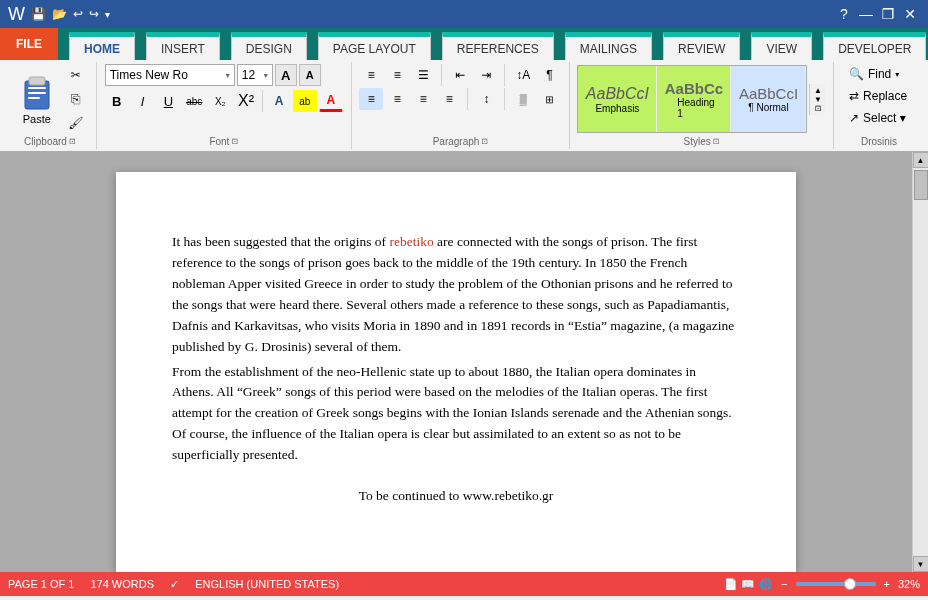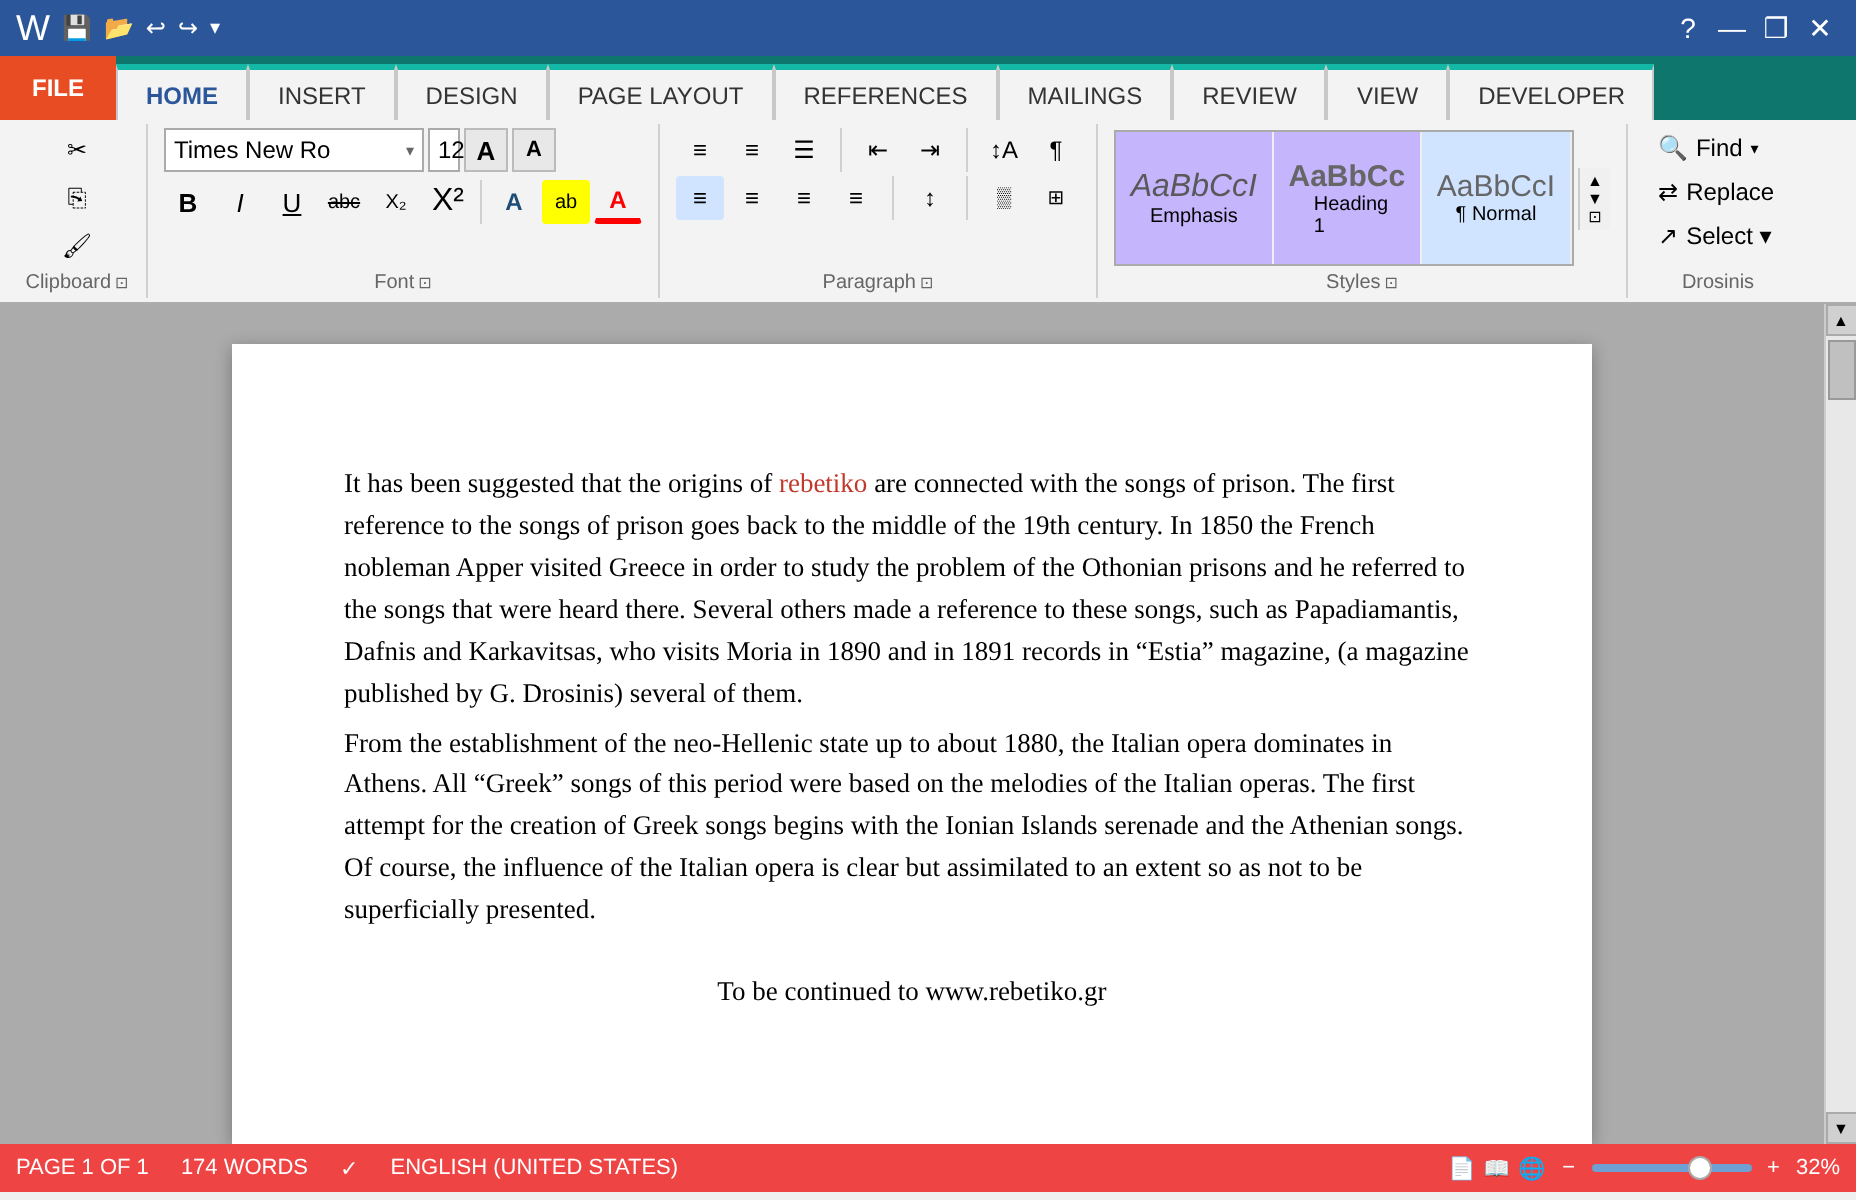--- a/index.html
+++ b/index.html
@@ -45,24 +45,24 @@
     }
     .ribbon-tab {
       background: #f3f3f3;
       color: #333;
       padding: 6px 14px;
       font-size: 12px;
       height: 28px;
       display: flex;
       align-items: center;
       cursor: pointer;
-      border-top: 3px solid #14b8a6;
+      border-top: 5px solid #14b8a6;
       border-left: 1px solid #c8c8c8;
       border-right: 1px solid #c8c8c8;
-      margin-left: 0;
+      margin-left: 11px;
     }
     .ribbon-tab.active {
       background: #f3f3f3;
       font-weight: bold;
       color: #2b579a;
     }
 
     
     .ribbon-content {
       background: #f3f3f3;
@@ -135,21 +135,21 @@
       background: white;
       display: flex;
       align-items: center;
       justify-content: space-between;
       cursor: pointer;
     }
     .font-size-box {
       border: 1px solid #aaa;
       padding: 2px 4px;
       font-size: 12px;
-      width: 16px;
+      width: 36px;
       height: 22px;
       background: white;
       display: flex;
       align-items: center;
       justify-content: space-between;
     }
     .font-row2 {
       display: flex;
       align-items: center;
       gap: 2px;
@@ -158,21 +158,21 @@
     .italic-btn { font-style: italic; font-size: 13px; }
     .underline-btn { text-decoration: underline; font-size: 13px; }
     .strikethrough-btn { text-decoration: line-through; font-size: 11px; }
     .para-row { display: flex; gap: 2px; align-items: center; }
 
     
     .styles-gallery {
       display: flex;
       flex-direction: column;
       border: 1px solid #aaa;
-      background: #c4b5fd;
+      background: #bef264;
       width: 230px;
       height: 68px;
       overflow: hidden;
     }
     .styles-row {
       display: flex;
       flex: 1;
     }
     .style-item {
       display: flex;
@@ -347,20 +347,33 @@
   <div class="ribbon-tab">MAILINGS</div>
   <div class="ribbon-tab">REVIEW</div>
   <div class="ribbon-tab">VIEW</div>
   <div class="ribbon-tab">DEVELOPER</div>
 </div>
 
 <div class="ribbon-content">
 
   <div class="ribbon-group clipboard-group">
     <div class="ribbon-group-content">
+      <div class="paste-btn">
+        <div style="width:36px;height:40px;position:relative;">
+          
+          <svg width="36" height="40" viewBox="0 0 36 40">
+            <rect x="6" y="8" width="24" height="28" rx="2" fill="#4472c4" stroke="#2b579a" stroke-width="1"></rect>
+            <rect x="10" y="4" width="16" height="8" rx="2" fill="#d0d0d0" stroke="#aaa" stroke-width="1"></rect>
+            <rect x="9" y="14" width="18" height="2" rx="1" fill="white"></rect>
+            <rect x="9" y="19" width="18" height="2" rx="1" fill="white"></rect>
+            <rect x="9" y="24" width="12" height="2" rx="1" fill="white"></rect>
+          </svg>
+        </div>
+        <span style="font-size:11px;">Paste</span>
+      </div>
       <div style="display:flex;flex-direction:column;gap:2px;">
         <div class="small-btn" title="Cut">✂</div>
         <div class="small-btn" title="Copy">⎘</div>
         <div class="small-btn" title="Format Painter">🖌</div>
       </div>
     </div>
     <div class="ribbon-group-label">
       <span>Clipboard</span>
       <span style="font-size:8px;">⊡</span>
     </div>

